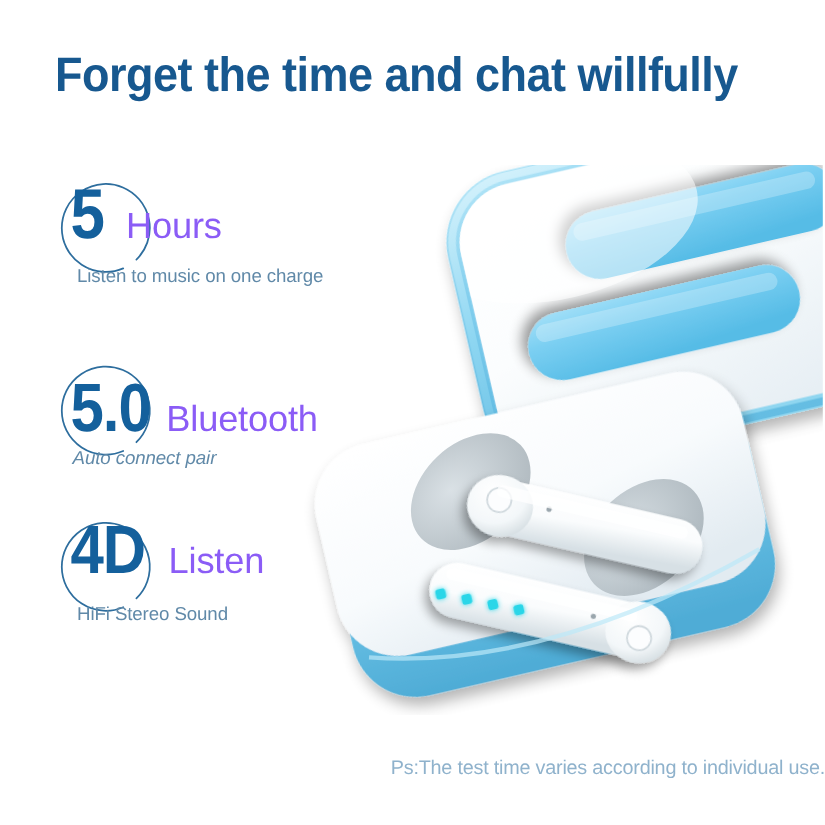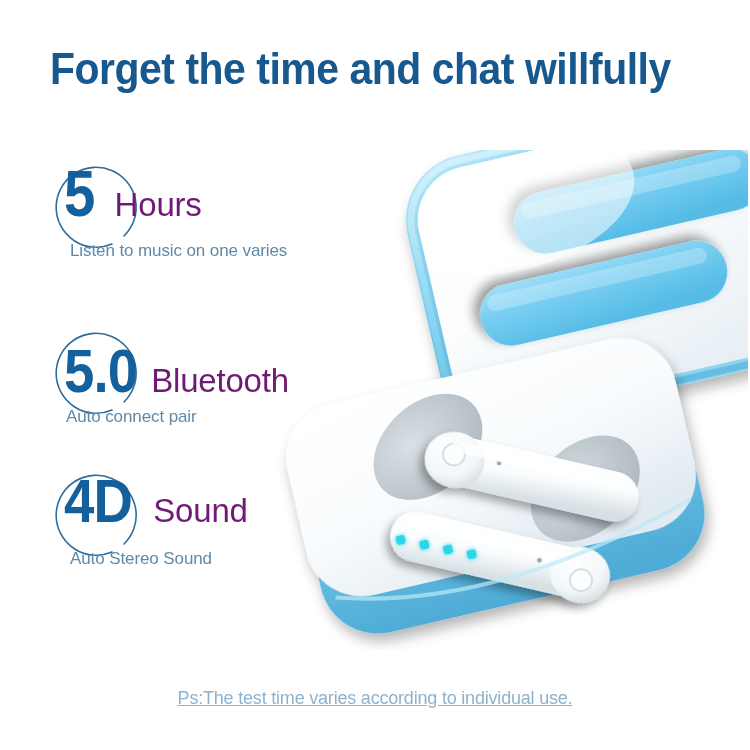--- a/index.html
+++ b/index.html
@@ -66,59 +66,58 @@
     color: #14609C;
     line-height: 1;
     letter-spacing: -1px;
     transform: scaleX(0.88);
     transform-origin: left bottom;
   }
   .feature-name {
     font-family: "Liberation Sans", sans-serif;
     font-size: 33px;
     font-weight: normal;
-    color: #701a75;
+    color: #8b5cf6;
     line-height: 1;
     letter-spacing: -0.2px;
   }
   .feature-sub {
     position: relative;
     font-family: "Liberation Sans", sans-serif;
     font-size: 17px;
     color: #6089A8;
     letter-spacing: -0.1px;
     padding-left: 20px;
     margin-top: 3px;
   }
 
   
   #feature-0 .feature-num { font-size: 64px; margin-right: 2px; }
   #feature-0 .feature-name { margin-left: 14px; }
   #feature-0 .feature-sub { padding-left: 22px; }
 
   #feature-1 .feature-num { font-size: 62px; }
   #feature-1 .feature-name { margin-left: 4px; margin-top: 36px; }
-  #feature-1 .feature-sub { padding-left: 18px; }
+  #feature-1 .feature-sub { padding-left: 18px; font-style: italic; }
 
   #feature-2 .feature-num { font-size: 62px; }
   #feature-2 .feature-name { margin-left: 12px; }
   #feature-2 .feature-sub { padding-left: 22px; }
 
   
   #footnote {
     position: absolute;
     left: 0;
     right: 0;
     top: 688px;
-    text-align: center;
+    text-align: right;
     font-family: "Liberation Sans", sans-serif;
     font-size: 18px;
     color: #8FB2CC;
     letter-spacing: -0.2px;
-    text-decoration: underline;
   }
 
   
   #product {
     position: absolute;
     left: 268px;
     top: 150px;
     width: 480px;
     height: 500px;
   }
@@ -315,21 +314,21 @@
   <div class="feature" id="feature-0">
     <div class="feature-ring">
       <svg width="96" height="96" viewBox="0 0 96 96" xmlns="http://www.w3.org/2000/svg">
         <path d="M 76 74 A 40 40 0 1 0 64 82" fill="none" stroke="#2E6E9E" stroke-width="1.6" stroke-linecap="round"></path>
       </svg>
     </div>
     <div class="feature-headrow">
       <span class="feature-num">5</span>
       <span class="feature-name">Hours</span>
     </div>
-    <div class="feature-sub">Listen to music on one varies</div>
+    <div class="feature-sub">Listen to music on one charge</div>
   </div>
 
   <div class="feature" id="feature-1">
     <div class="feature-ring">
       <svg width="96" height="96" viewBox="0 0 96 96" xmlns="http://www.w3.org/2000/svg">
         <path d="M 76 74 A 40 40 0 1 0 64 82" fill="none" stroke="#2E6E9E" stroke-width="1.6" stroke-linecap="round"></path>
       </svg>
     </div>
     <div class="feature-headrow">
       <span class="feature-num">5.0</span>
@@ -339,20 +338,20 @@
   </div>
 
   <div class="feature" id="feature-2">
     <div class="feature-ring">
       <svg width="96" height="96" viewBox="0 0 96 96" xmlns="http://www.w3.org/2000/svg">
         <path d="M 76 74 A 40 40 0 1 0 64 82" fill="none" stroke="#2E6E9E" stroke-width="1.6" stroke-linecap="round"></path>
       </svg>
     </div>
     <div class="feature-headrow">
       <span class="feature-num">4D</span>
-      <span class="feature-name">Sound</span>
-    </div>
-    <div class="feature-sub">Auto Stereo Sound</div>
+      <span class="feature-name">Listen</span>
+    </div>
+    <div class="feature-sub">HiFi Stereo Sound</div>
   </div>
 
   <div id="footnote">Ps:The test time varies according to individual use.</div>
 
 </div>
 
 </body></html>

